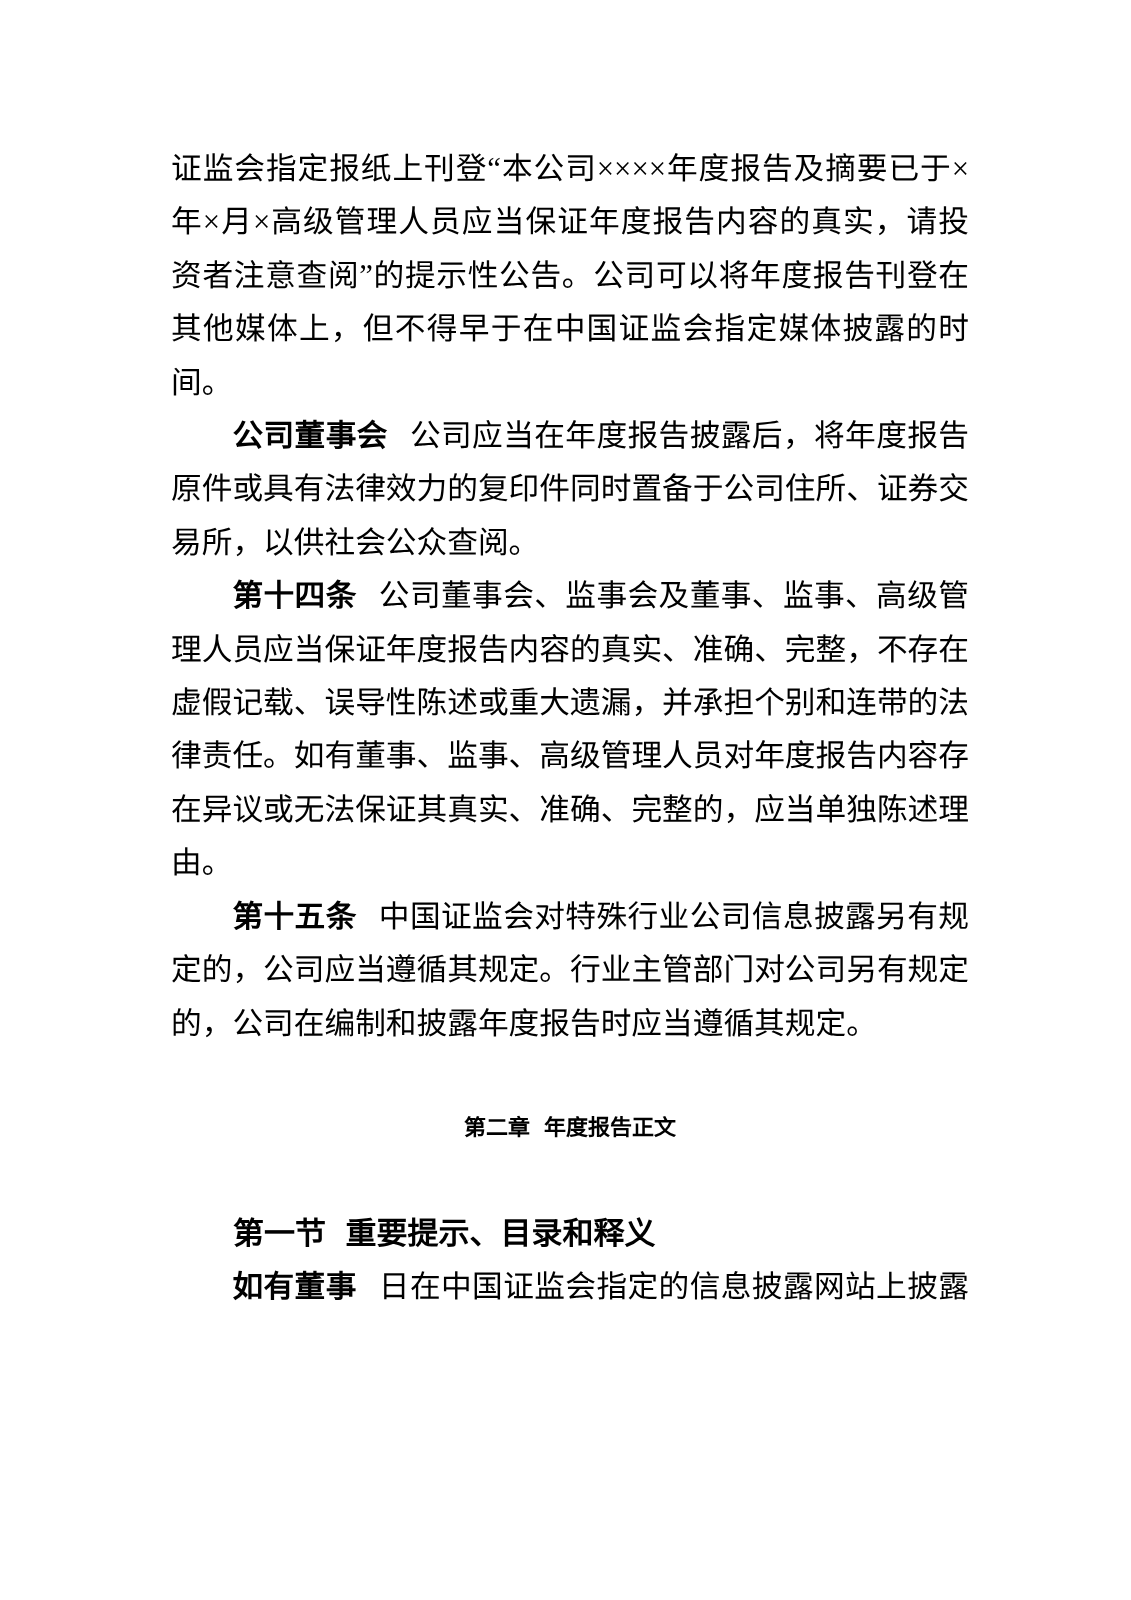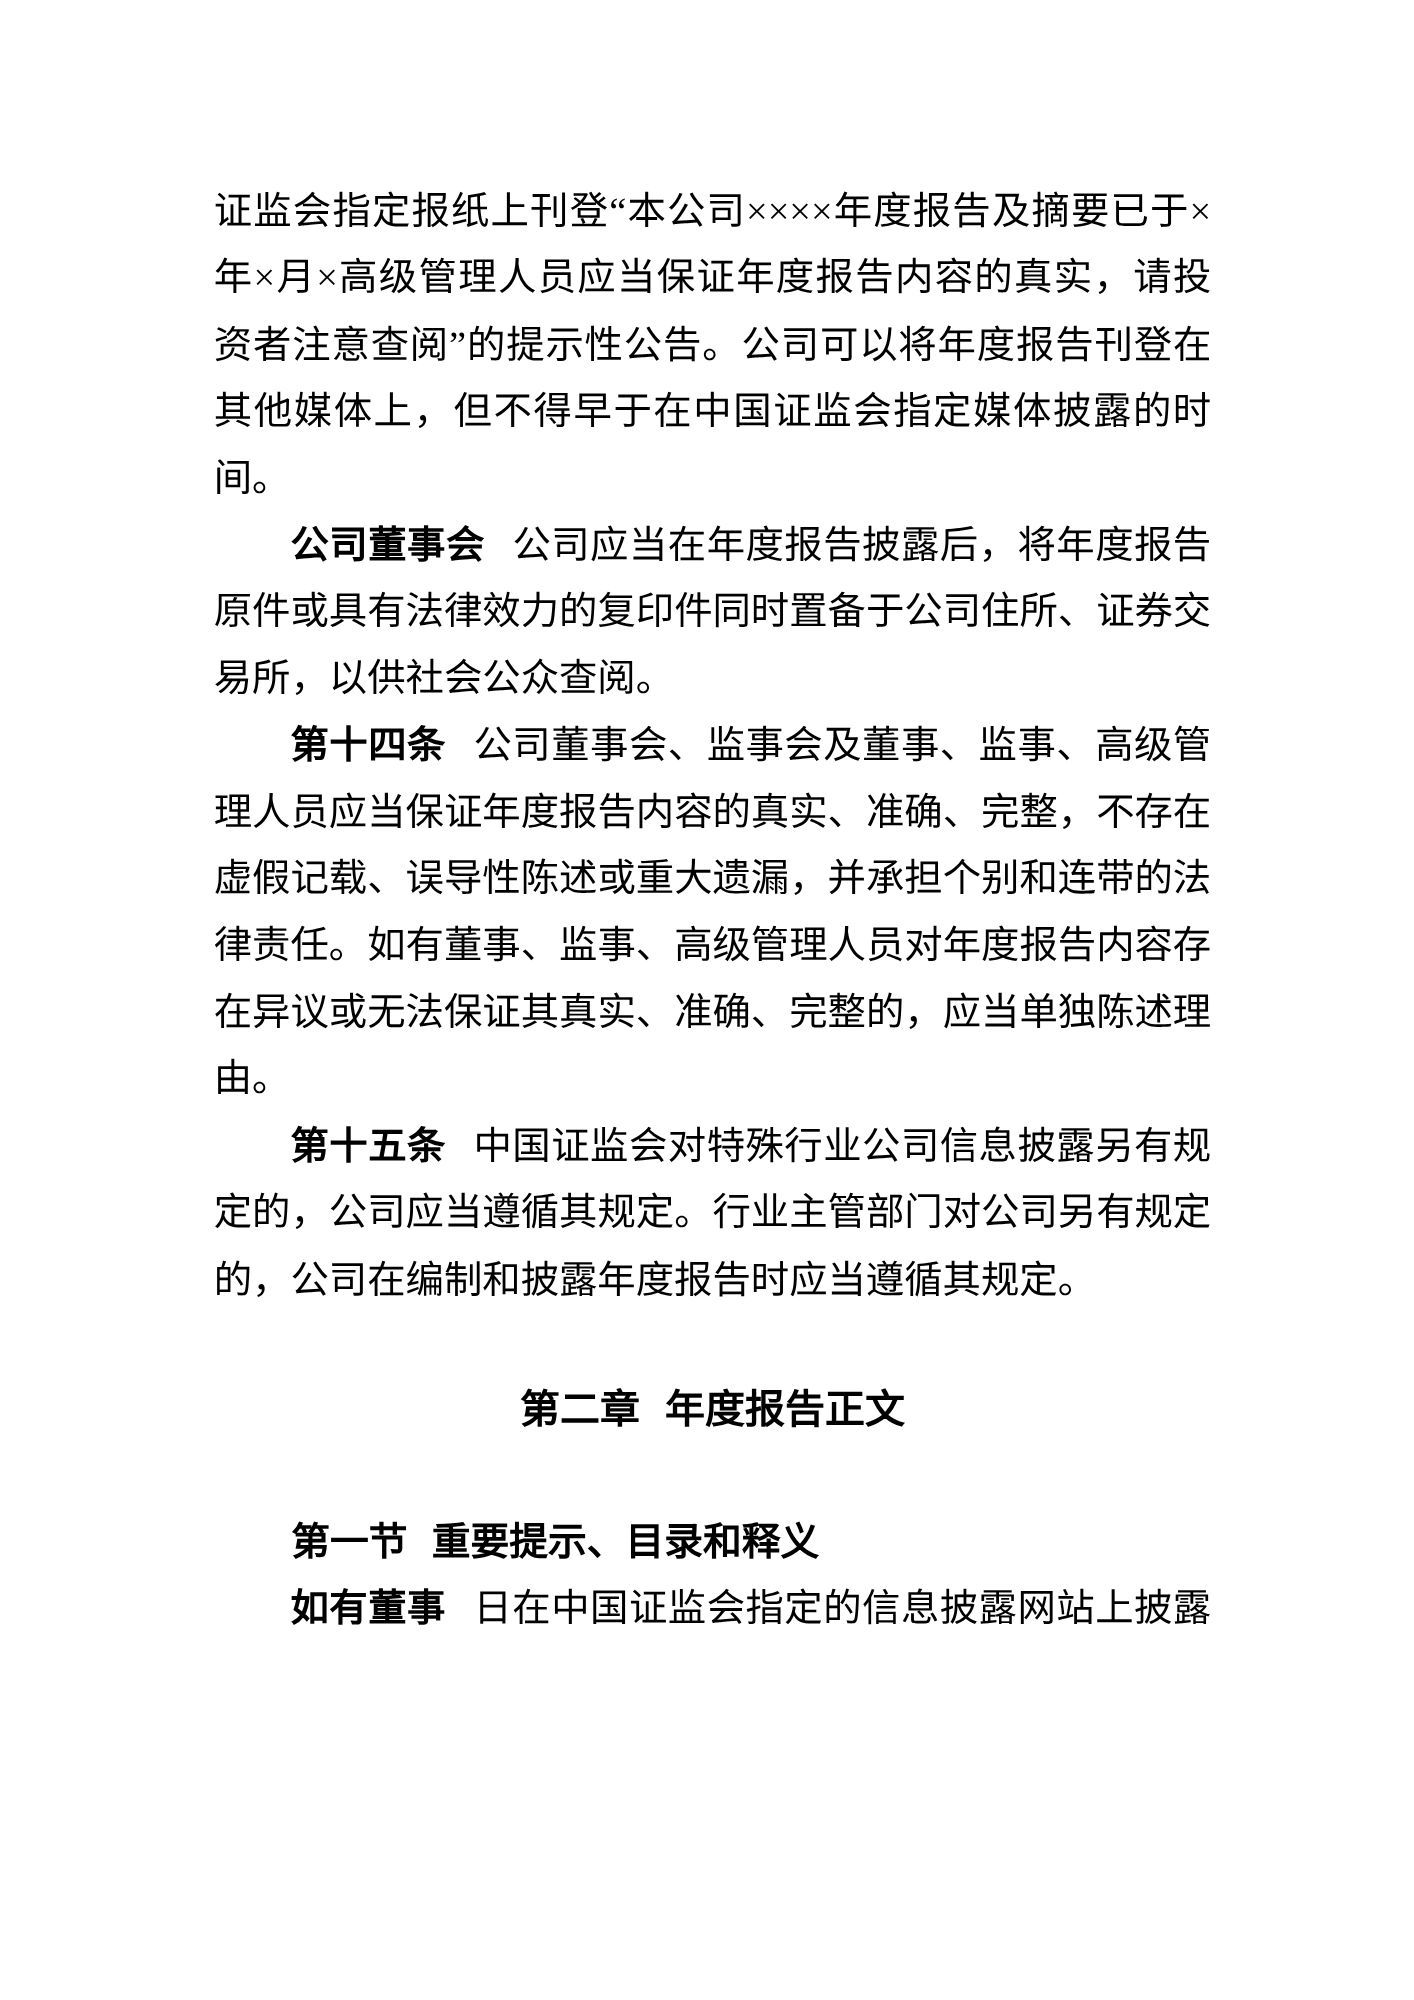--- a/index.html
+++ b/index.html
@@ -39,21 +39,21 @@
   }
   .art-num {
     font-weight: bold;
     margin-right: 0.72em;
   }
   h2.chapter {
     margin: 50px 0 0 0;
     padding: 0;
     font-family: "Liberation Sans", "DejaVu Sans", sans-serif;
     font-weight: bold;
-    font-size: 32px;
+    font-size: 22px;
     line-height: 53.4px;
     text-align: center;
     text-align-last: center;
     text-indent: 0;
     word-spacing: 0.35em;
   }
   h3.section {
     margin: 53px 0 0 0;
     padding: 0;
     font-family: "Liberation Sans", "DejaVu Sans", sans-serif;

